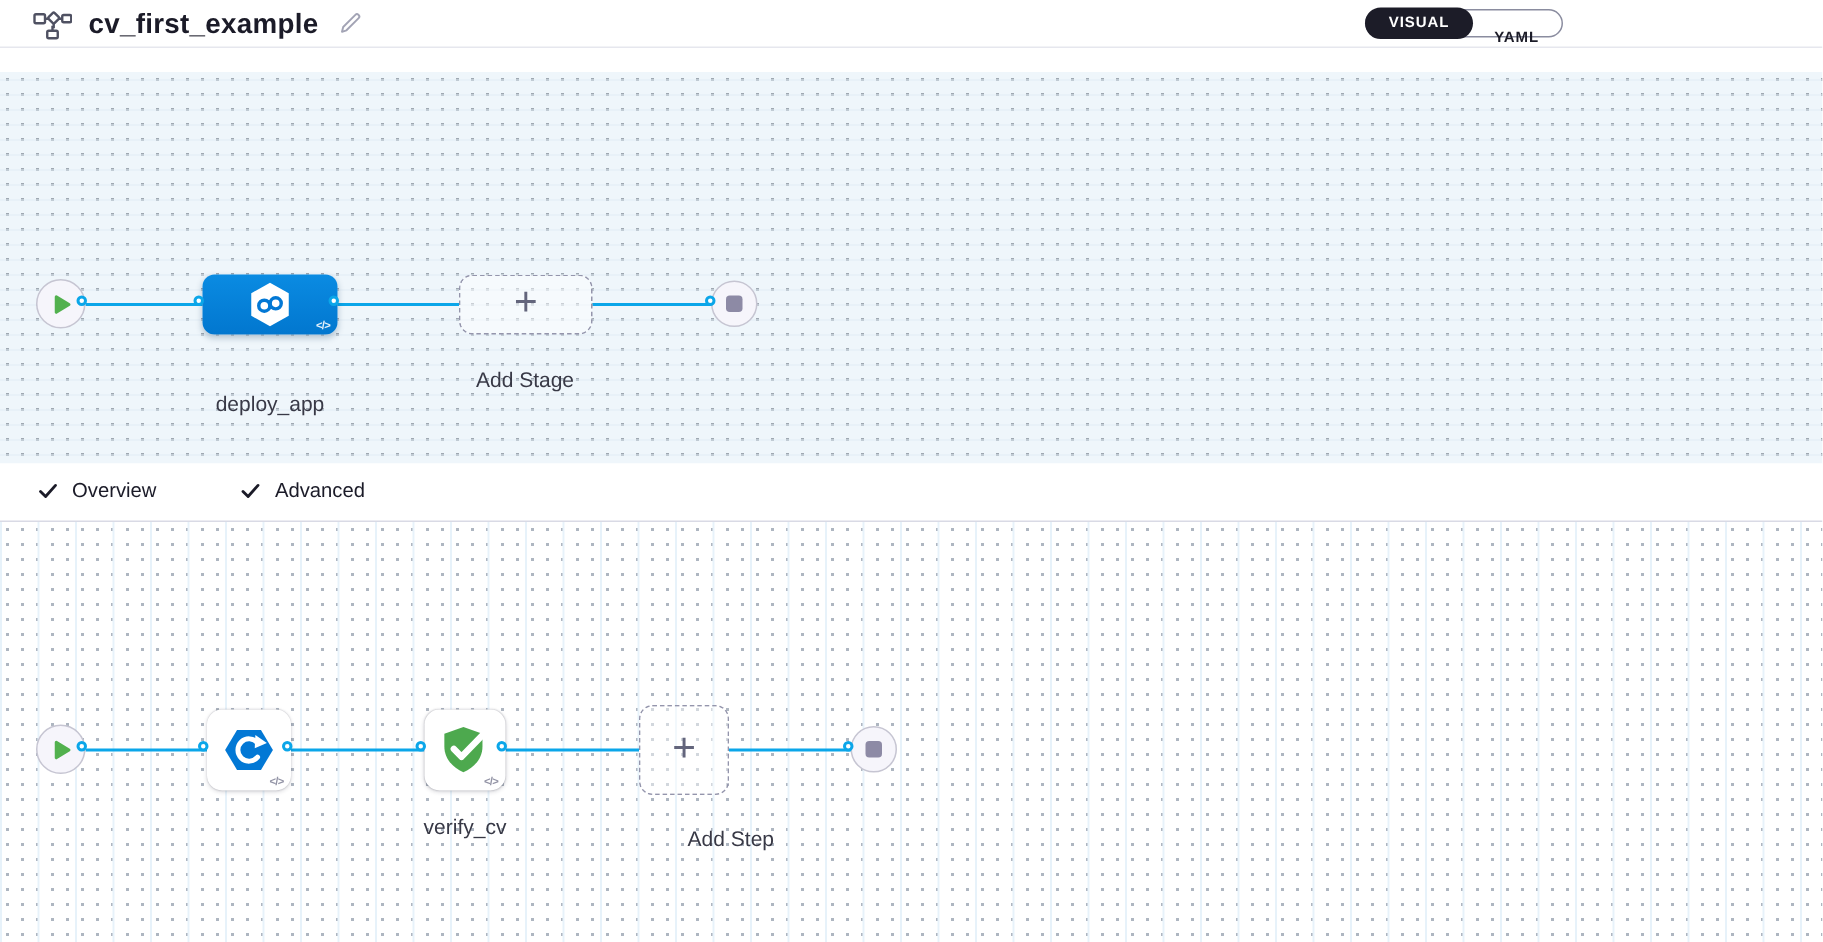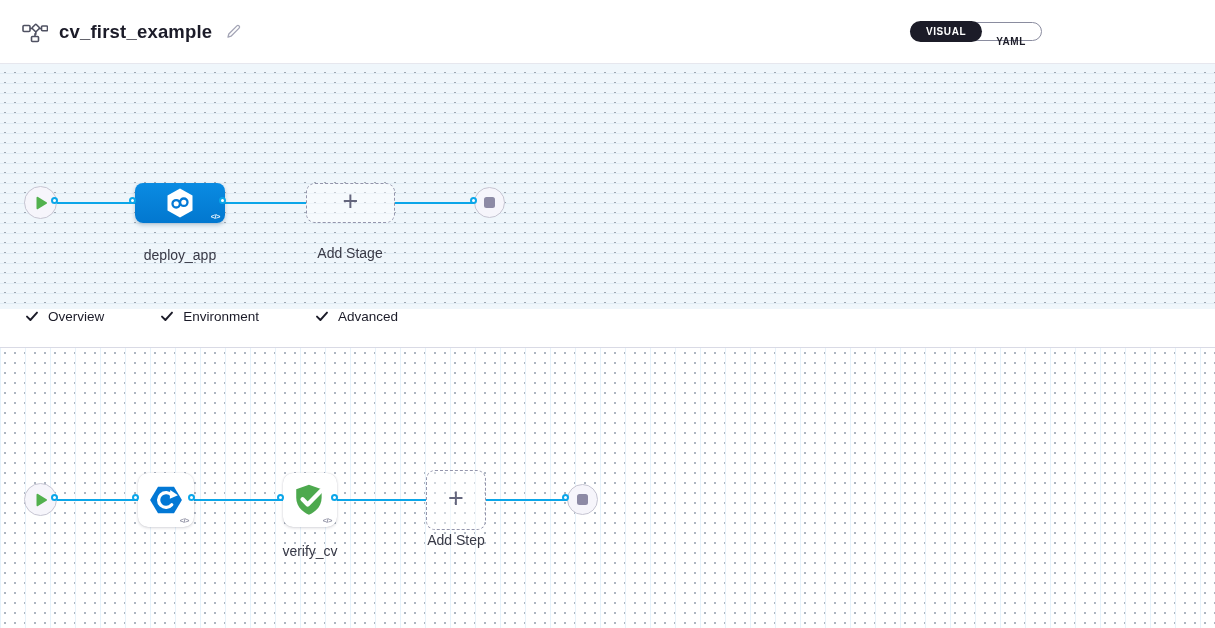--- a/index.html
+++ b/index.html
@@ -1,21 +1,21 @@
 <!DOCTYPE html>
 <html><head>
 <meta charset="utf-8">
 <style>
   * { margin:0; padding:0; box-sizing:border-box; }
   html,body { width:1215px; height:628px; overflow:hidden; }
   body { font-family:"Liberation Sans", sans-serif; background:#fff; position:relative; }
 
   
   .header {
-    position:absolute; left:0; top:0; width:1215px; height:64px;
+    position:absolute; left:0; top:0; width:1215px; height:32px;
     background:#fff; border-bottom:1px solid #E6E7EE;
     display:flex; align-items:center; justify-content:space-between;
     padding:0 18px 0 22px; z-index:5;
   }
   .h-left { display:flex; align-items:center; gap:11px; }
   .title { font-size:18.5px; font-weight:700; color:#1B1B28; letter-spacing:.2px; }
   .pencil { cursor:pointer; margin-left:2px; }
 
   .toggle {
     display:flex; align-items:center; border:1px solid #8A8C9F; border-radius:11px;
@@ -48,21 +48,21 @@
     background-size:25px 100%, 10px 10px;
   }
 
   
   .tabs {
     position:absolute; left:0; top:309px; width:1215px; height:39px;
     background:#fff; border-bottom:1px solid #D9DAE5;
     display:flex; align-items:stretch; padding-left:11px; z-index:4;
   }
   .tab {
-    display:flex; align-items:flex-start; gap:9px; padding:0 14px; margin-right:28px;
+    display:flex; align-items:center; gap:9px; padding:0 14px; margin-right:28px;
     font-size:13.5px; color:#1B1B28; cursor:pointer; border-bottom:3px solid transparent;
   }
   .tab.active { font-weight:700; border-bottom:3px solid #0278D5; }
 
   
   .pline { position:absolute; height:2px; background:#0BA6E9; }
   .port {
     position:absolute; width:7px; height:7px; background:#fff;
     border:2.2px solid #0BA6E9; border-radius:50%;
   }
@@ -158,36 +158,30 @@
 
   <div class="node-circle" style="left:474px; top:139px; width:31px; height:31px;">
     <span class="stop-square"></span>
   </div>
 
   <div class="port" style="left:51px; top:149px;"></div>
   <div class="port" style="left:129px; top:149px;"></div>
   <div class="port" style="left:219px; top:149px;"></div>
   <div class="port" style="left:470px; top:149px;"></div>
 
-  <div class="node-label" style="left:110px; top:197px; width:140px;">deploy_app</div>
+  <div class="node-label" style="left:110px; top:211px; width:140px;">deploy_app</div>
   <div class="node-label" style="left:290px; top:195px; width:120px;">Add Stage</div>
 </div>
 
 <nav class="tabs">
   <div class="tab">
     <svg width="14" height="14" viewBox="0 0 14 14">
         <path d="M2 7.6 L5.4 11 L12 3.6" stroke="#1B1B28" stroke-width="1.9" fill="none" stroke-linecap="round" stroke-linejoin="round"></path>
       </svg>
     <span>Overview</span>
-  </div>
-  <div class="tab">
-    <svg width="14" height="14" viewBox="0 0 14 14">
-        <path d="M2 7.6 L5.4 11 L12 3.6" stroke="#1B1B28" stroke-width="1.9" fill="none" stroke-linecap="round" stroke-linejoin="round"></path>
-      </svg>
-    <span>Environment</span>
   </div>
   <div class="tab">
     <svg width="14" height="14" viewBox="0 0 14 14">
         <path d="M2 7.6 L5.4 11 L12 3.6" stroke="#1B1B28" stroke-width="1.9" fill="none" stroke-linecap="round" stroke-linejoin="round"></path>
       </svg>
     <span>Advanced</span>
   </div>
 </nav>
 
 <div class="canvas canvas-bottom">
@@ -235,14 +229,14 @@
   </div>
 
   <div class="port" style="left:51px; top:146px;"></div>
   <div class="port" style="left:132px; top:146px;"></div>
   <div class="port" style="left:188px; top:146px;"></div>
   <div class="port" style="left:277px; top:146px;"></div>
   <div class="port" style="left:331px; top:146px;"></div>
   <div class="port" style="left:562px; top:146px;"></div>
 
   <div class="node-label" style="left:240px; top:193px; width:140px;">verify_cv</div>
-  <div class="node-label" style="left:396px; top:182px; width:120px;">Add Step</div>
+  <div class="node-label" style="left:396px; top:201px; width:120px;text-align:right;">Add Step</div>
 </div>
 
 </body></html>

